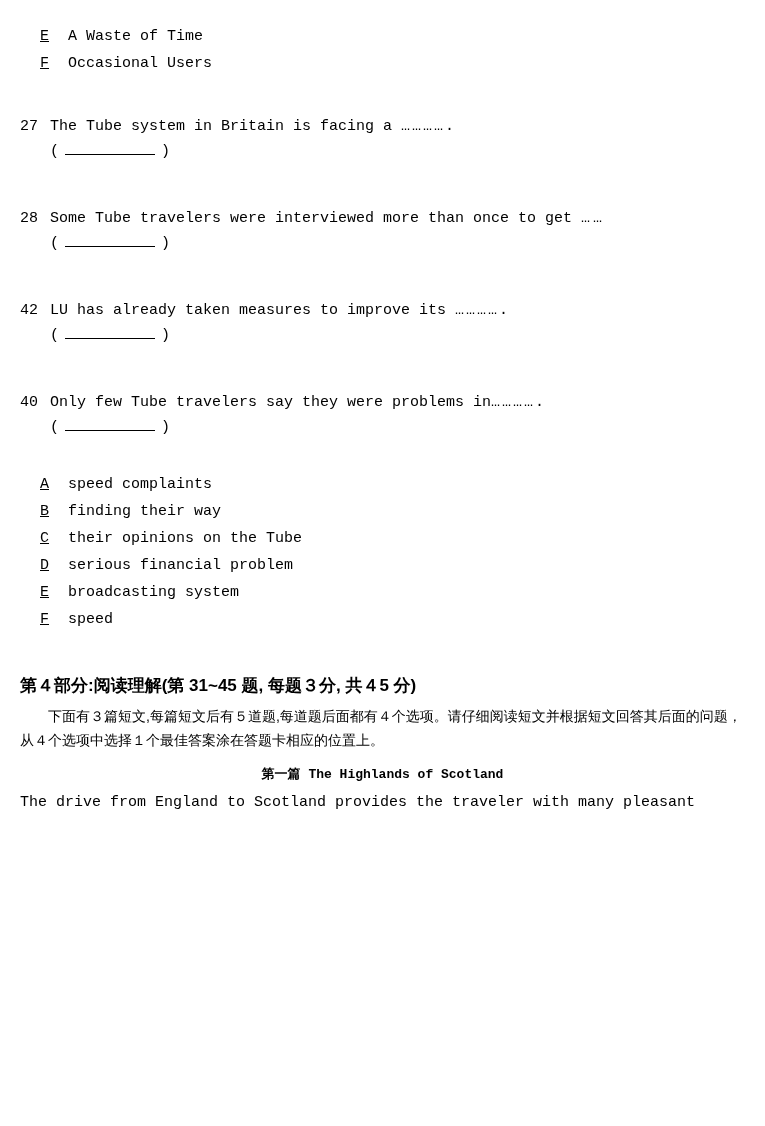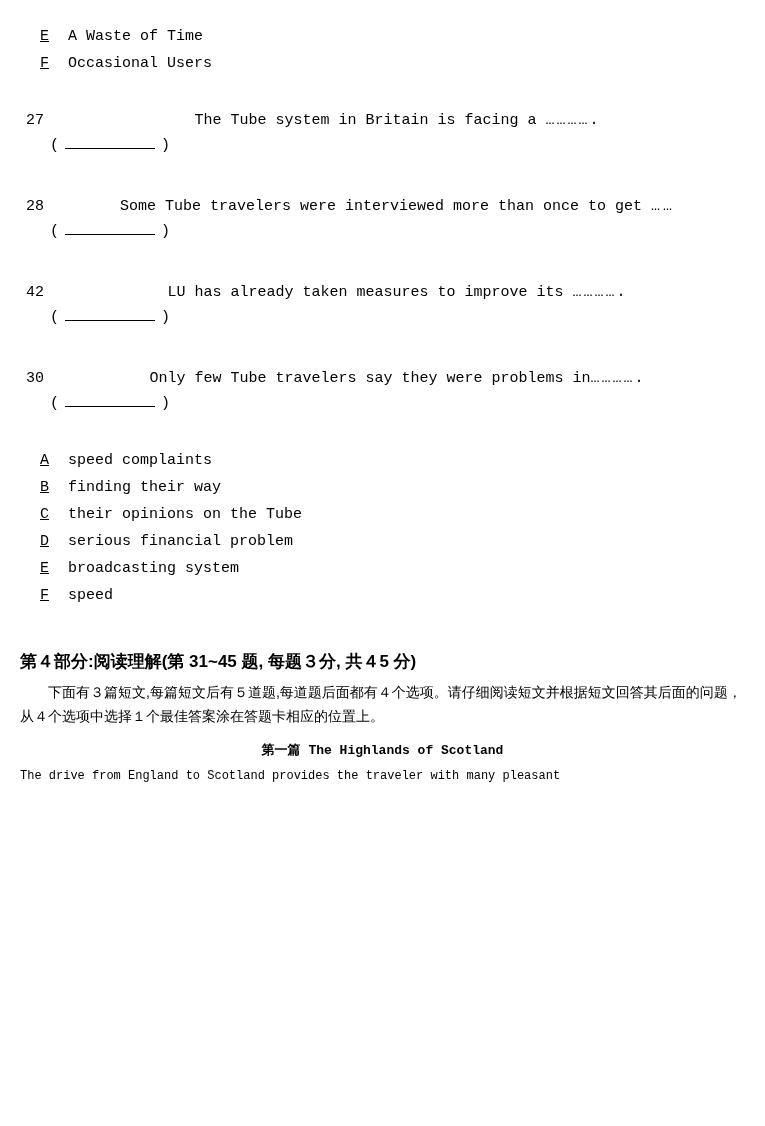--- a/index.html
+++ b/index.html
@@ -35,22 +35,21 @@
       font-family: 'Courier New', Courier, monospace;
     }
 
     .option-text {
       font-family: 'Courier New', Courier, monospace;
     }
 
     .question-row {
       display: flex;
       align-items: baseline;
-      margin: 14px 0 0 0;
-      text-align: center;
+      margin: 20px 0 0 0;
     }
 
     .question-number {
       min-width: 30px;
       font-family: 'Courier New', Courier, monospace;
     }
 
     .question-text {
       font-family: 'Courier New', Courier, monospace;
       flex: 1;
@@ -102,21 +101,21 @@
     .article-title {
       text-align: center;
       font-weight: bold;
       font-size: 13px;
       font-family: 'Courier New', Courier, monospace;
       margin: 12px 0 8px 0;
     }
 
     .article-text {
       font-family: 'Courier New', Courier, monospace;
-      font-size: 12px;
+      font-size: 15px;
       margin: 4px 0;
       line-height: 1.6;
     }
 
     .trailing-dots {
       letter-spacing: 3px;
     }
   </style>
 </head>
 <body>
@@ -169,21 +168,21 @@
   </div>
   <div class="answer-line-row">
     <span class="answer-paren-open">(</span>
     <span class="answer-line"></span>
     <span class="answer-paren-close">)</span>
   </div>
 </div>
 
 <div class="section">
   <div class="question-row">
-    <span class="question-number">30</span>
+    <span class="question-number">40</span>
     <span class="question-text">
       <span>Only few Tube travelers say they were problems in</span><span class="dots">………….</span>
     </span>
   </div>
   <div class="answer-line-row">
     <span class="answer-paren-open">(</span>
     <span class="answer-line"></span>
     <span class="answer-paren-close">)</span>
   </div>
 </div>

